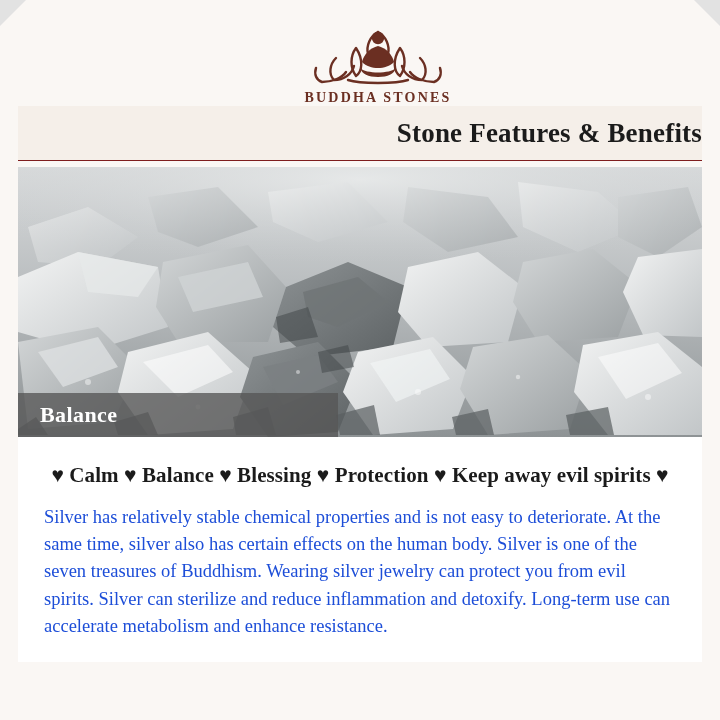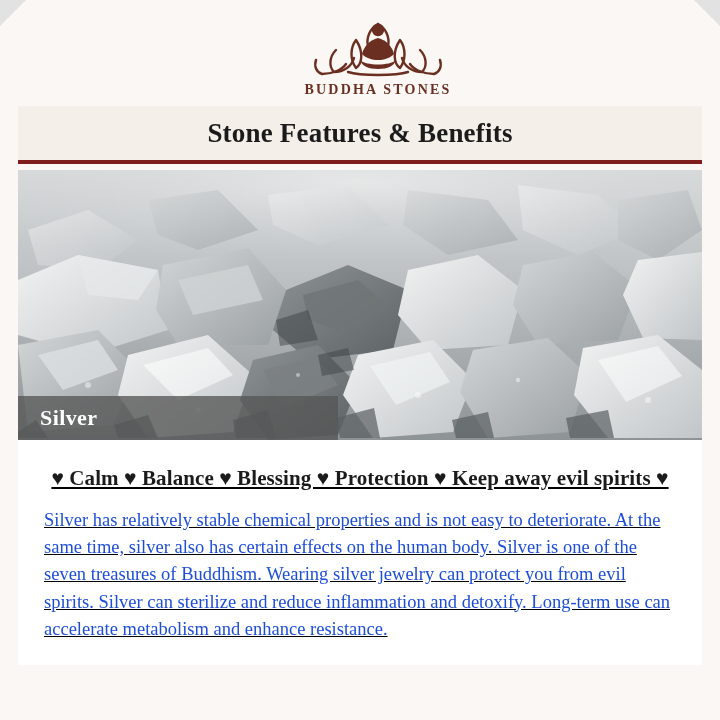--- a/index.html
+++ b/index.html
@@ -33,21 +33,21 @@
     border-top: 26px solid #e2e2e2;
     border-right: 26px solid transparent;
   }
   .notch-right {
     right: 0;
     border-top: 26px solid #e2e2e2;
     border-left: 26px solid transparent;
   }
   .logo-wrap {
     position: relative;
-    padding-top: 16px;
+    padding-top: 24px;
     text-align: center;
     height: 100px;
     box-sizing: border-box;
     margin-left: 36px;
   }
   .logo-mark {
     display: block;
     margin: 0 auto;
   }
   .brand-name {
@@ -55,25 +55,25 @@
     font-size: 14px;
     letter-spacing: 2.2px;
     color: #6b2f22;
     font-weight: bold;
     font-family: "Liberation Serif", serif;
   }
   .title-band {
     position: relative;
     margin: 6px 18px 0 18px;
     background: #f5efe9;
-    border-bottom: 4px solid #7f1d1d;
+    border-bottom: 1px solid #7f1d1d;
     height: 54px;
     display: flex;
     align-items: center;
-    justify-content: center;
+    justify-content: flex-end;
   }
   .title-band .title {
     font-family: "Liberation Serif", serif;
     font-weight: bold;
     font-size: 27px;
     color: #1b1b1b;
     letter-spacing: 0.2px;
   }
   .hero {
     position: relative;
@@ -106,21 +106,20 @@
     padding-left: 22px;
     letter-spacing: 0.4px;
   }
   .body-card {
     position: relative;
     margin: 0 18px;
     background: #ffffff;
     padding: 26px 26px 22px 26px;
     box-sizing: border-box;
     min-height: 212px;
-    text-decoration: underline;
   }
   .keywords {
     font-family: "Liberation Serif", serif;
     font-weight: bold;
     font-size: 21px;
     color: #1b1b1b;
     text-align: center;
     letter-spacing: 0.1px;
     margin-bottom: 16px;
     white-space: nowrap;
@@ -262,21 +261,21 @@
         <circle cx="70" cy="215" r="3"></circle>
         <circle cx="180" cy="240" r="2.4"></circle>
         <circle cx="400" cy="225" r="3"></circle>
         <circle cx="500" cy="210" r="2.2"></circle>
         <circle cx="630" cy="230" r="3"></circle>
         <circle cx="280" cy="205" r="2"></circle>
       </g>
     </svg>
 
     <div class="stone-label">
-      <span>Silver</span>
+      <span>Balance</span>
     </div>
   </div>
 
   <div class="body-card">
     <div class="keywords">♥ Calm ♥ Balance ♥ Blessing ♥ Protection ♥ Keep away evil spirits ♥</div>
     <div class="desc">Silver has relatively stable chemical properties and is not easy to deteriorate. At the same time, silver also has certain effects on the human body. Silver is one of the seven treasures of Buddhism. Wearing silver jewelry can protect you from evil spirits. Silver can sterilize and reduce inflammation and detoxify. Long-term use can accelerate metabolism and enhance resistance.</div>
   </div>
 
   <div class="bottom-fill"></div>
 </div>

